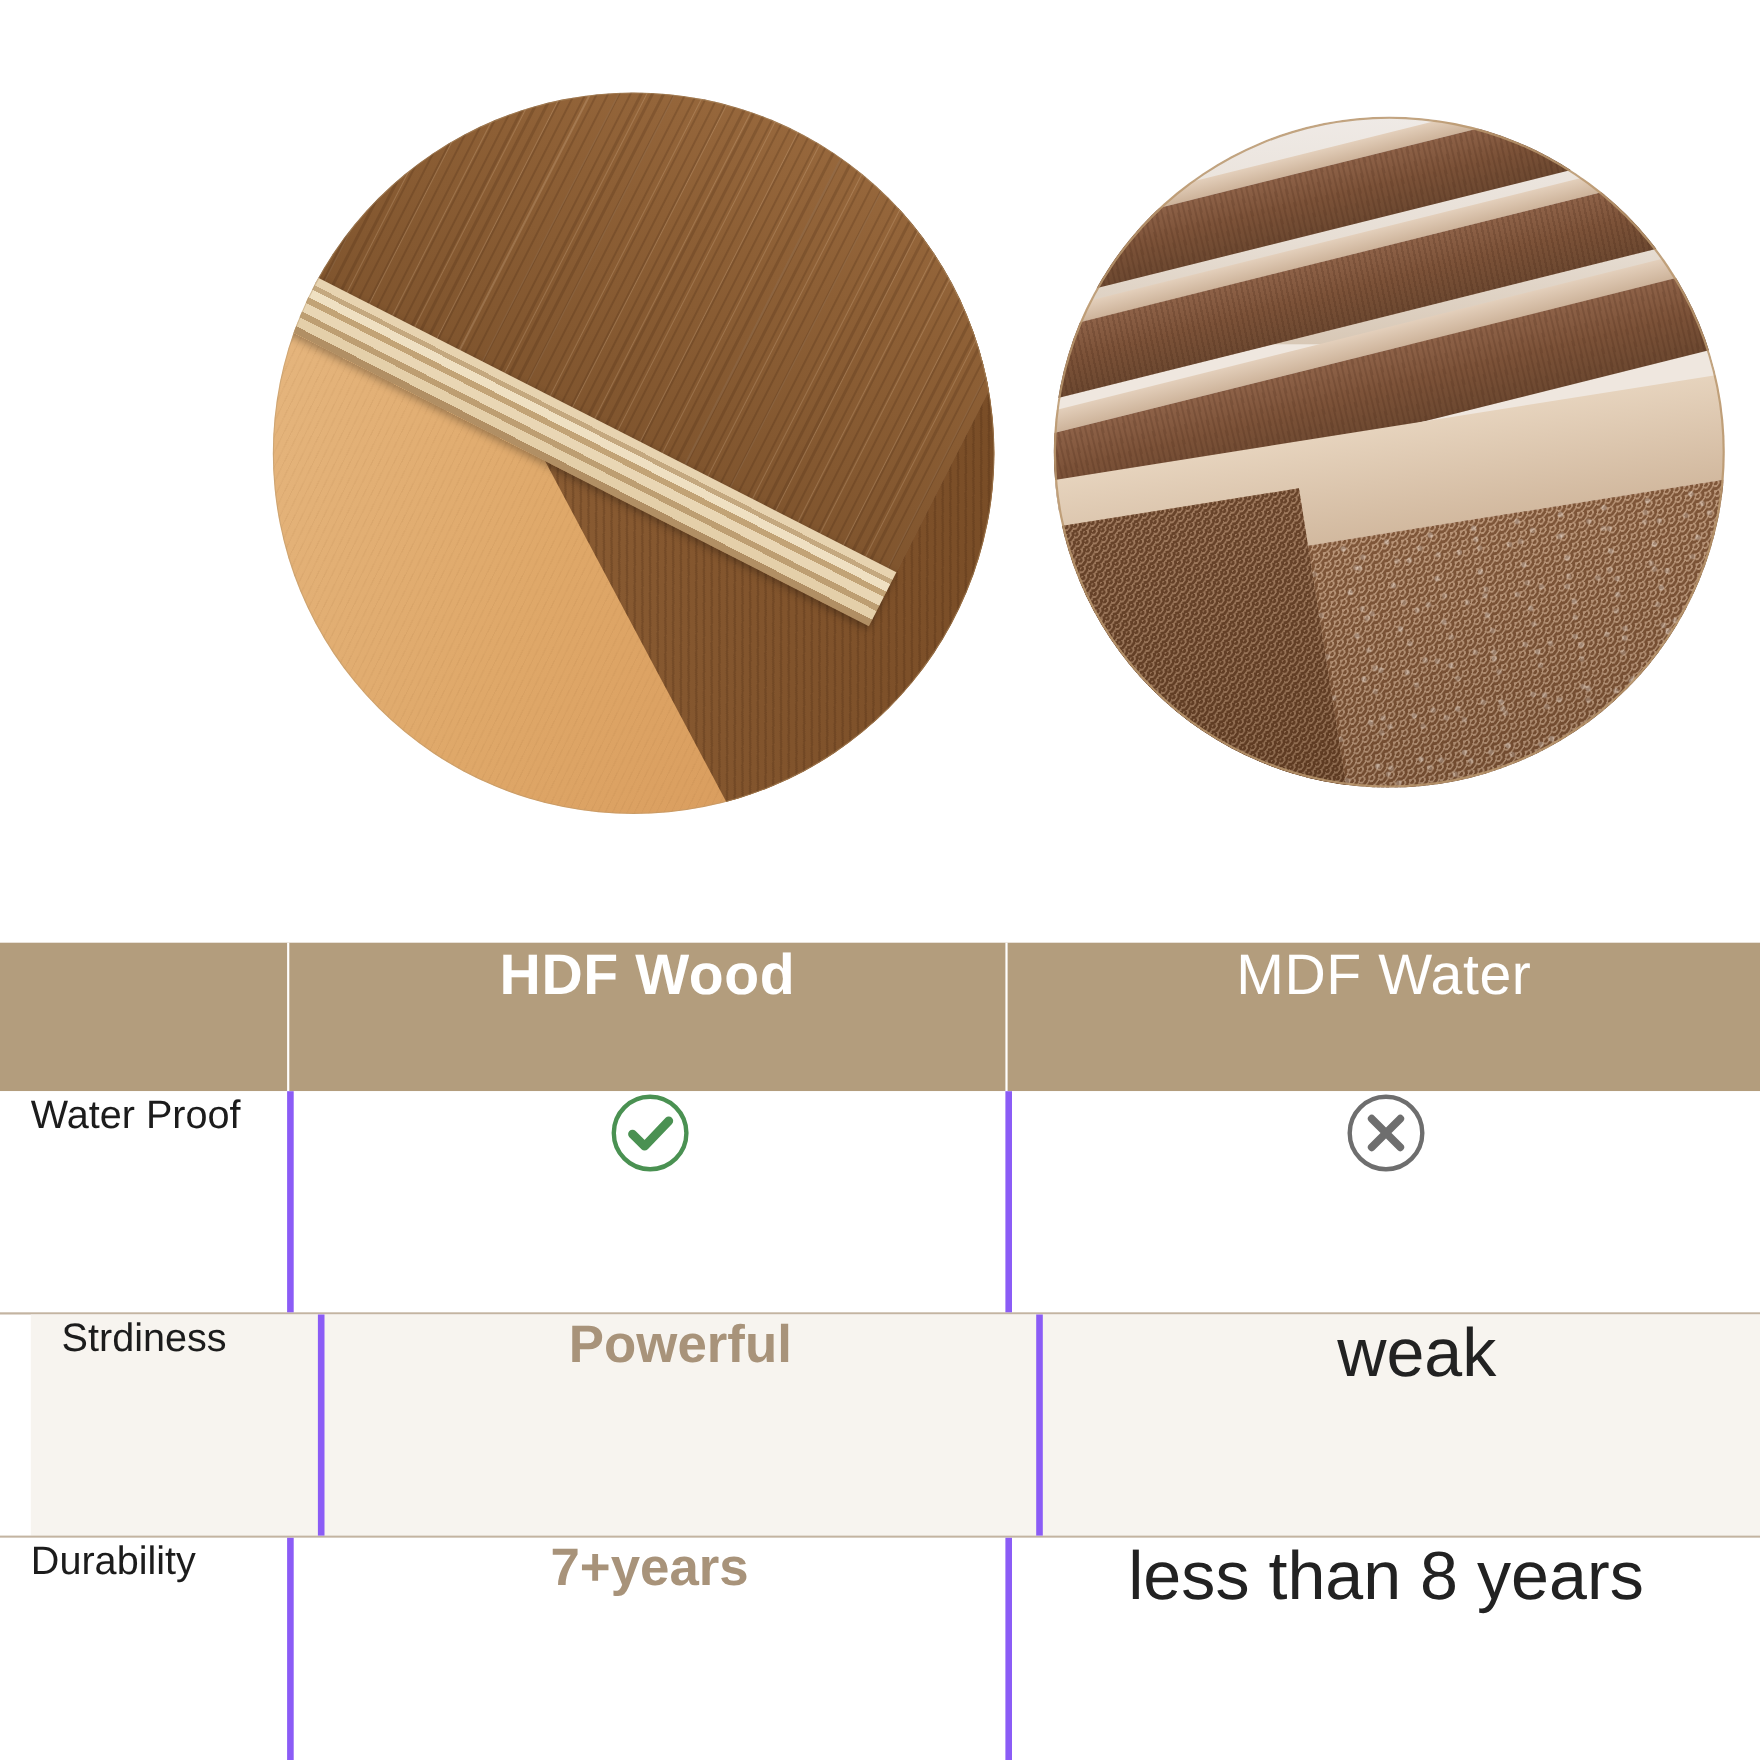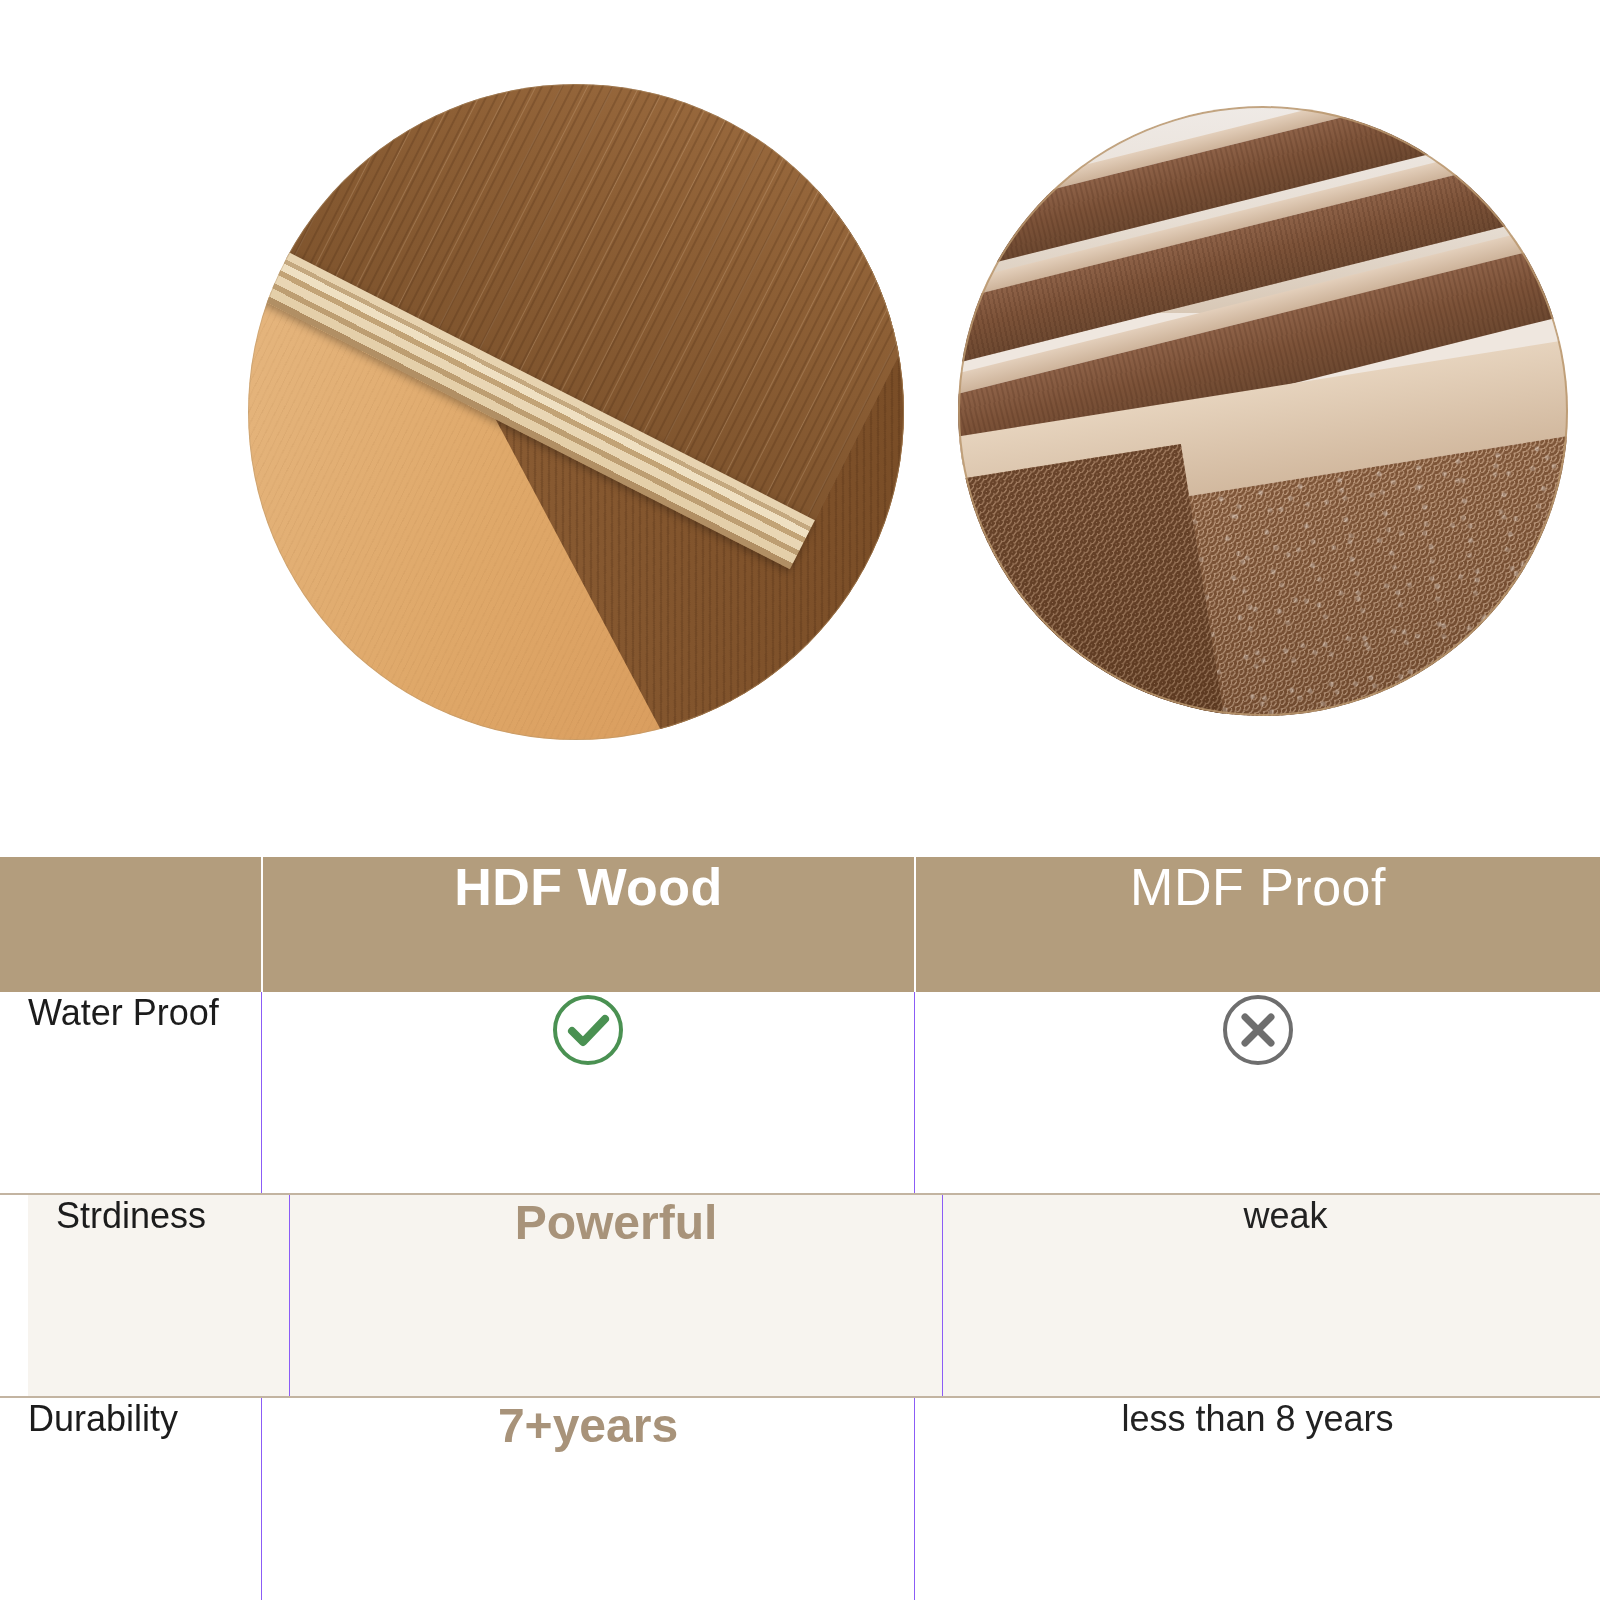--- a/index.html
+++ b/index.html
@@ -272,35 +272,35 @@
   .head-mdf {
     color: #ffffff;
     font-size: 52px;
     font-weight: 400;
     letter-spacing: .5px;
   }
 
   .row-body { height: 201px; }
   .row-white { background: #ffffff; }
   .row-cream { background: #f7f4ef; margin-left: 28px; }
-  .row-body .c-hdf, .row-body .c-mdf { border-left: 1px solid #8b5cf6; }
+  .row-body .c-hdf, .row-body .c-mdf { border-left: 6px solid #8b5cf6; }
   .rule { height: 2px; width: 100%; background: #c3b4a1; }
 
   .label-text {
     font-size: 36px;
     color: #1c1c1c;
     font-weight: 400;
   }
   .val-strong {
     font-size: 48px;
     font-weight: bold;
     color: #a8937a;
   }
   .val-plain {
-    font-size: 36px;
+    font-size: 62px;
     font-weight: 400;
     color: #222222;
   }
 
   .icon-check svg, .icon-cross svg { display:block; }
 </style>
 </head>
 <body>
 
 <div class="hero">
@@ -358,21 +358,21 @@
 <div class="table">
 
   <div class="trow row-head">
     <div class="cell c-label">
       <span></span>
     </div>
     <div class="cell c-hdf">
       <span class="head-hdf">HDF Wood</span>
     </div>
     <div class="cell c-mdf">
-      <span class="head-mdf">MDF Proof</span>
+      <span class="head-mdf">MDF Water</span>
     </div>
   </div>
 
   <div class="trow row-body row-white">
     <div class="cell c-label">
       <span class="label-text">Water Proof</span>
     </div>
     <div class="cell c-hdf">
       <span class="icon-check">
         <svg width="76" height="76" viewBox="0 0 76 76">

